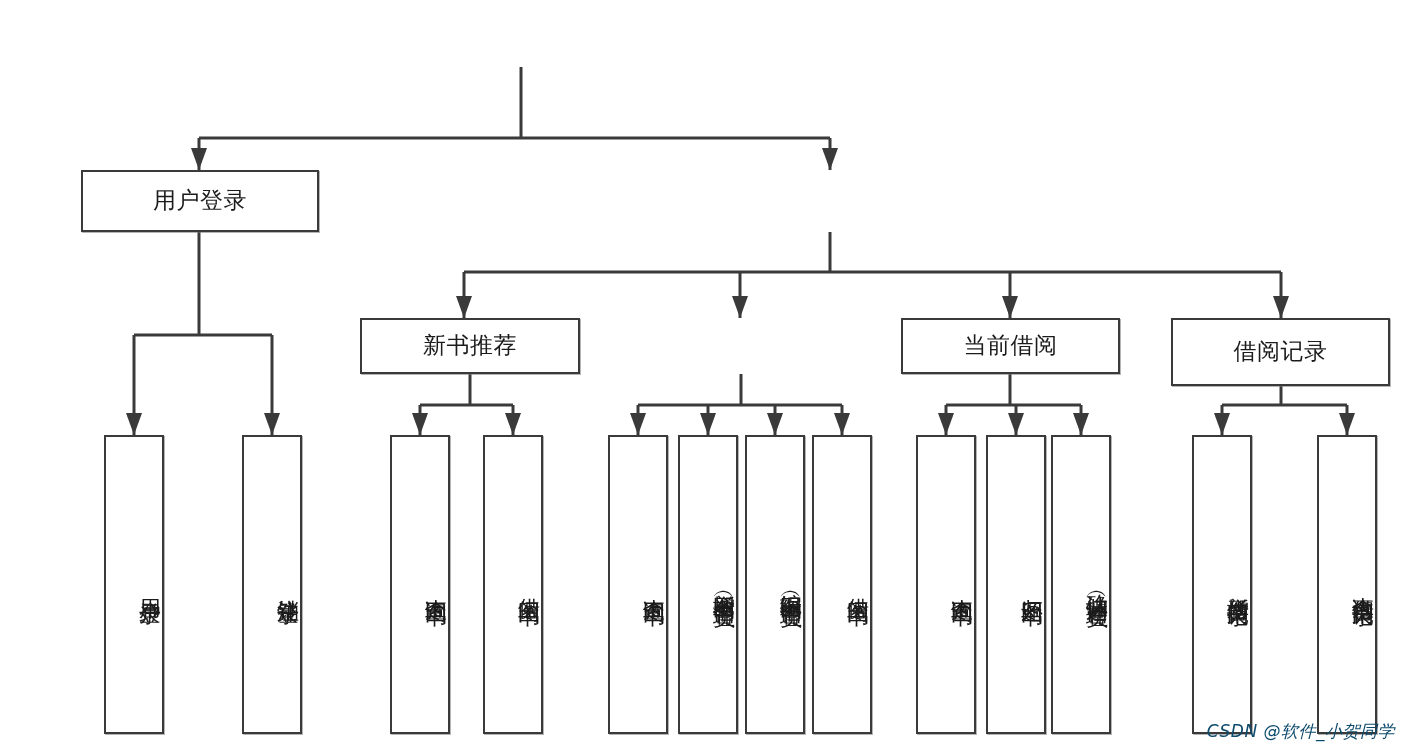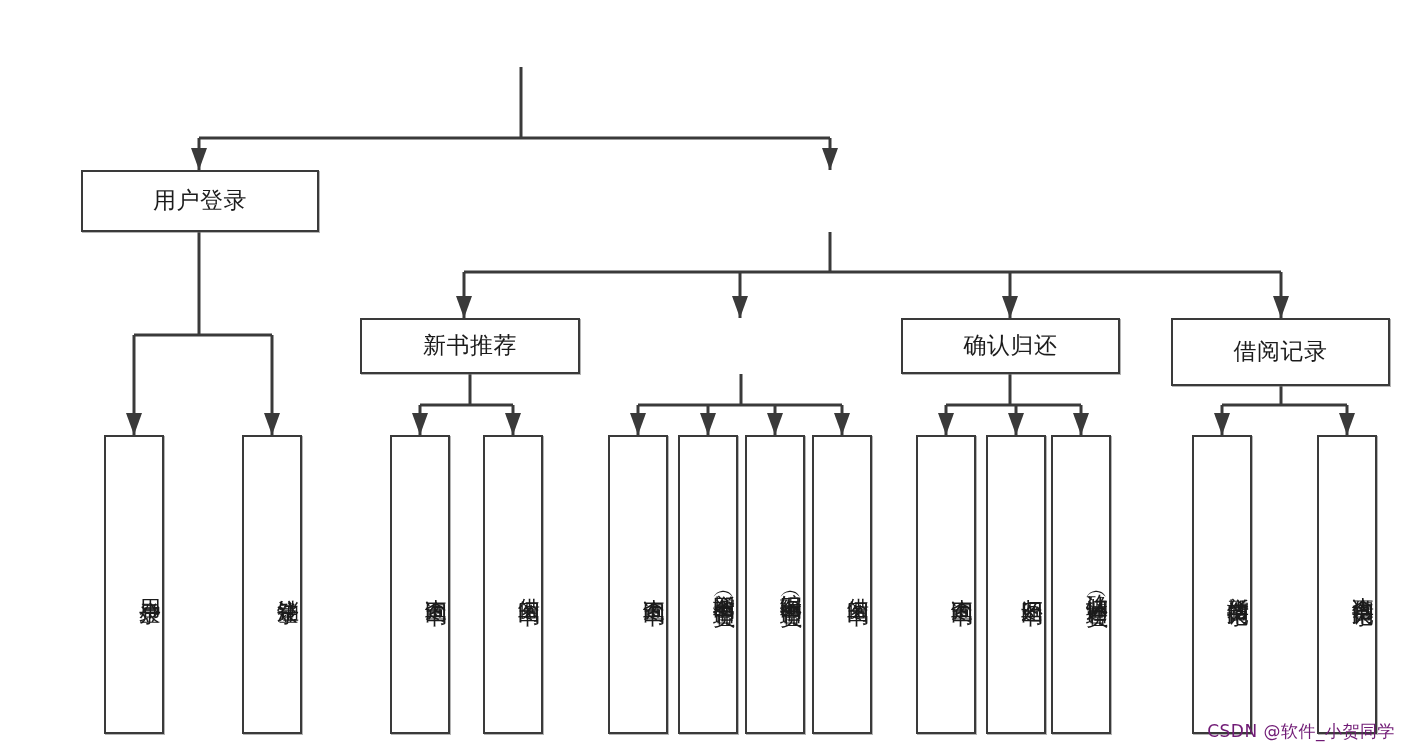--- a/index.html
+++ b/index.html
@@ -64,24 +64,25 @@
     font-size: 22px;
     line-height: 1.05;
     letter-spacing: 2px;
     white-space: nowrap;
   }
   #watermark {
     position: absolute;
     right: 10px;
     bottom: 4px;
     font-size: 17px;
-    color: #701a75;
+    color: #0c4a6e;
     letter-spacing: 0.5px;
     white-space: nowrap;
     font-family: "DejaVu Sans", "Liberation Sans", sans-serif;
+    font-style: italic;
   }
 </style>
 </head>
 <body>
 
 <div id="diagram-root">
 
   <svg id="edge-layer" viewBox="0 0 1405 747">
       <line x1="521" y1="67" x2="521" y2="138" stroke="#3a3a3a" stroke-width="3"></line>
       <line x1="199" y1="138" x2="830" y2="138" stroke="#3a3a3a" stroke-width="3"></line>
@@ -139,21 +140,21 @@
 
 
   <div class="node h" style="left: 81px; top: 170px; width: 238px; height: 62px;">
     <span class="label">用户登录</span>
   </div>
 
   <div class="node h" style="left: 360px; top: 318px; width: 220px; height: 56px;">
     <span class="label">新书推荐</span>
   </div>
   <div class="node h" style="left: 901px; top: 318px; width: 219px; height: 56px;">
-    <span class="label">确认归还</span>
+    <span class="label">当前借阅</span>
   </div>
   <div class="node h" style="left: 1171px; top: 318px; width: 219px; height: 68px;">
     <span class="label">借阅记录</span>
   </div>
 
   <div class="node v" style="left: 104px; top: 435px; width: 60px; height: 299px;">
     <span class="label">用户登录</span>
   </div>
   <div class="node v" style="left: 242px; top: 435px; width: 60px; height: 299px;">
     <span class="label">注销登录</span>

